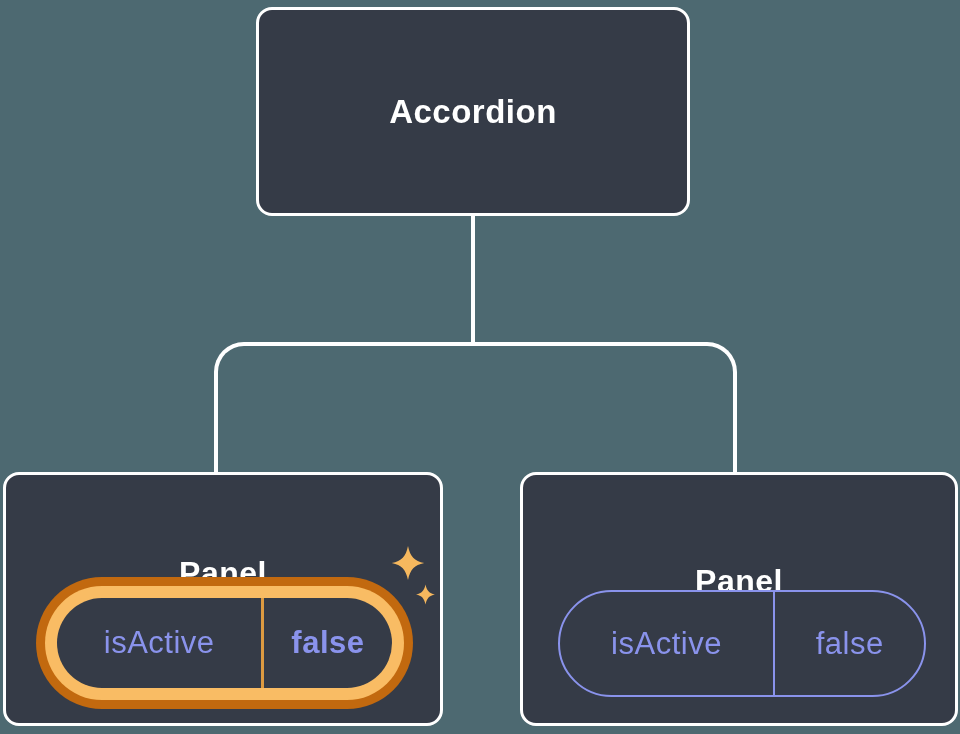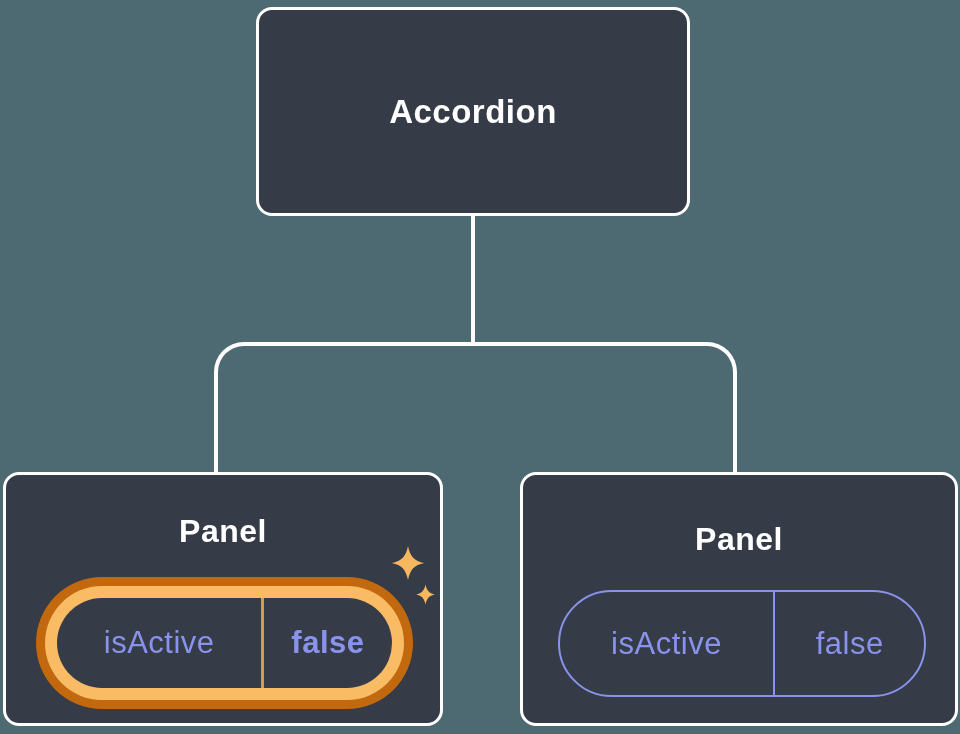--- a/index.html
+++ b/index.html
@@ -38,20 +38,21 @@
   }
   .panel-title {
     position: absolute;
     left: 0; right: 0;
     text-align: center;
     color: var(--text-white, #ffffff);
     font-size: 32px;
     font-weight: 600;
     line-height: 40px;
     letter-spacing: 0.5px;
+    margin-top: 42px;
   }
 
   .node-panel-left  { left: 3px;   top: 472px; width: 440px; height: 254px; }
   .node-panel-right { left: 520px; top: 472px; width: 438px; height: 254px; }
   .node-panel-left  .panel-title { top: 36px; }
   .node-panel-right .panel-title { top: 44px; }
 
   
   .edge-vertical {
     position: absolute;

